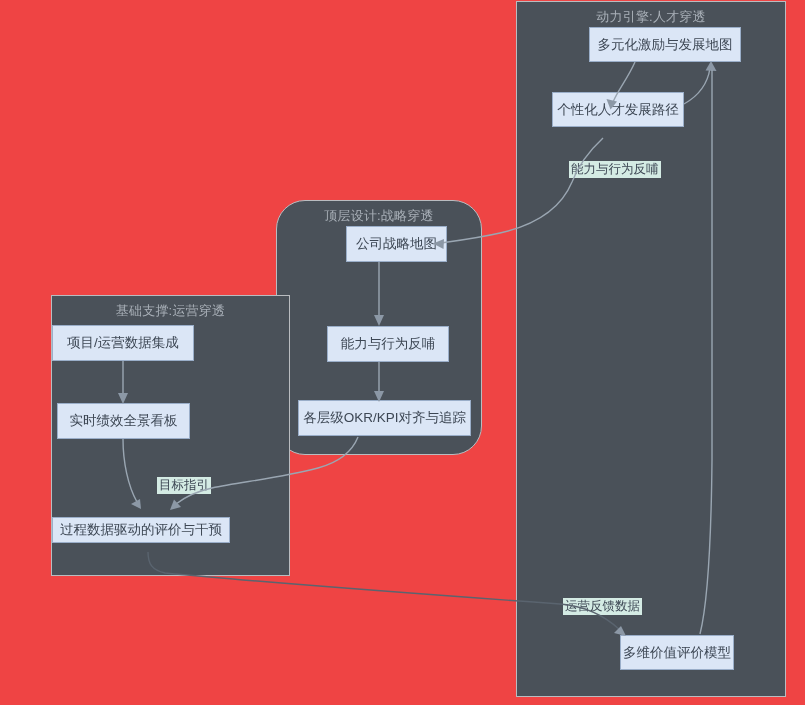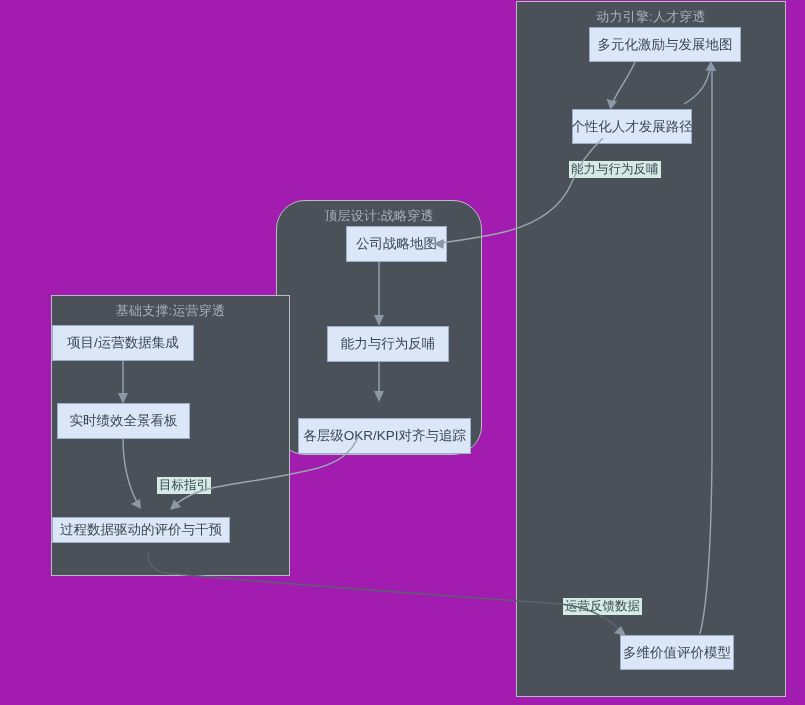--- a/index.html
+++ b/index.html
@@ -4,21 +4,21 @@
 <style>
   html, body {
     margin: 0;
     padding: 0;
     background: #ffffff;
   }
   #canvas {
     position: relative;
     width: 805px;
     height: 705px;
-    background: #a21caf;
+    background: #ef4444;
     font-family: "Liberation Sans", "DejaVu Sans", sans-serif;
     overflow: hidden;
   }
   .cluster {
     position: absolute;
     background: #4a5159;
     border: 1px solid #b9bcc0;
     box-sizing: border-box;
   }
   .cluster-title {
@@ -132,37 +132,37 @@
     <path d="M 700 634 C 706 610, 711 560, 712 460 L 712 120 C 712 100, 712 85, 712 70"></path>
 
   </svg>
 
   <div class="layer-nodes">
 
     <div class="node" style="left:589px; top:27px; width:152px; height:35px;align-items:center;">
       <span>多元化激励与发展地图</span>
     </div>
 
-    <div class="node" style="left:552px; top:109px; width:120px; height:35px;margin-left:20px;">
+    <div class="node" style="left:552px; top:92px; width:132px; height:35px;">
       <span>个性化人才发展路径</span>
     </div>
 
     <div class="node" style="left:620px; top:635px; width:114px; height:35px;">
       <span>多维价值评价模型</span>
     </div>
 
     <div class="node" style="left:338px; top:226px; width:101px; height:36px;margin-left:8px;">
       <span>公司战略地图</span>
     </div>
 
     <div class="node" style="left:327px; top:326px; width:122px; height:36px;">
       <span>能力与行为反哺</span>
     </div>
 
-    <div class="node" style="left:298px; top:418px; width:173px; height:36px;">
+    <div class="node" style="left:298px; top:400px; width:173px; height:36px;">
       <span>各层级OKR/KPI对齐与追踪</span>
     </div>
 
     <div class="node" style="left:52px; top:325px; width:142px; height:36px;">
       <span>项目/运营数据集成</span>
     </div>
 
     <div class="node" style="left:57px; top:403px; width:133px; height:36px;">
       <span>实时绩效全景看板</span>
     </div>

